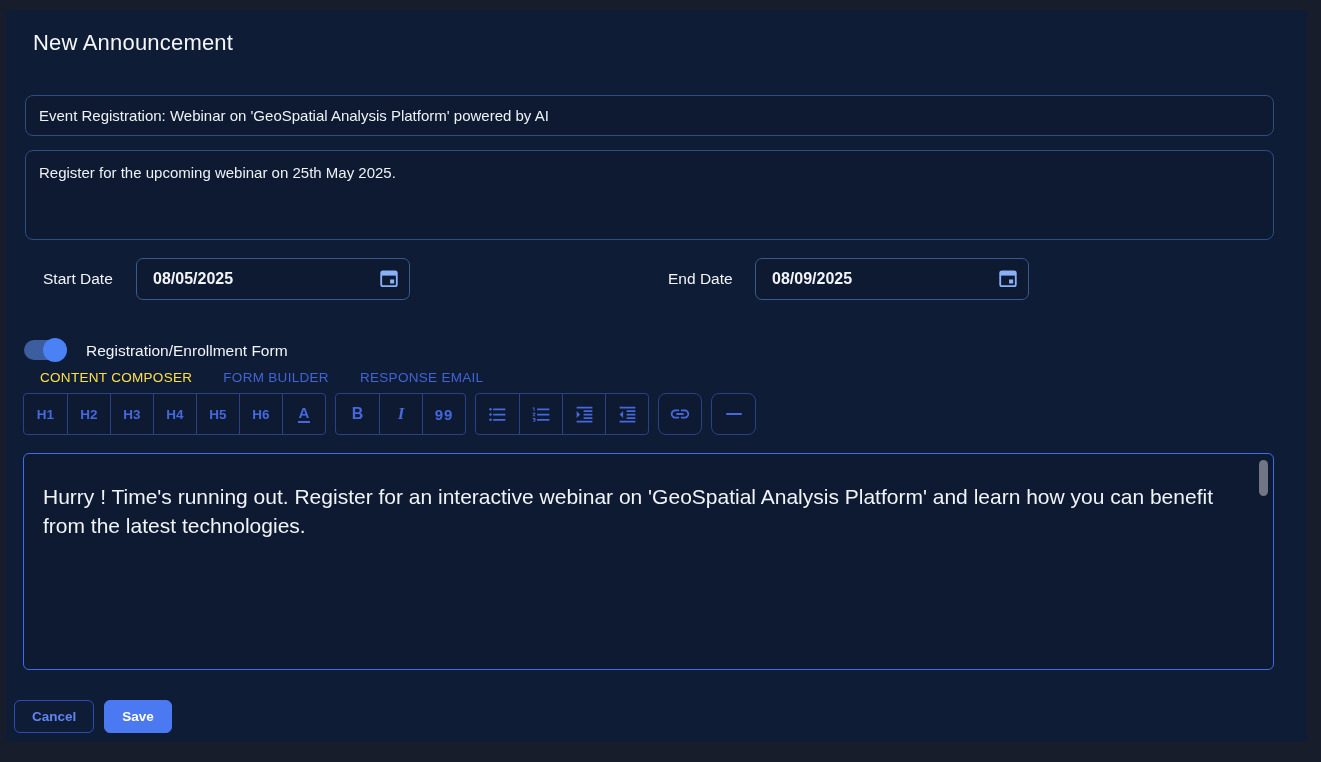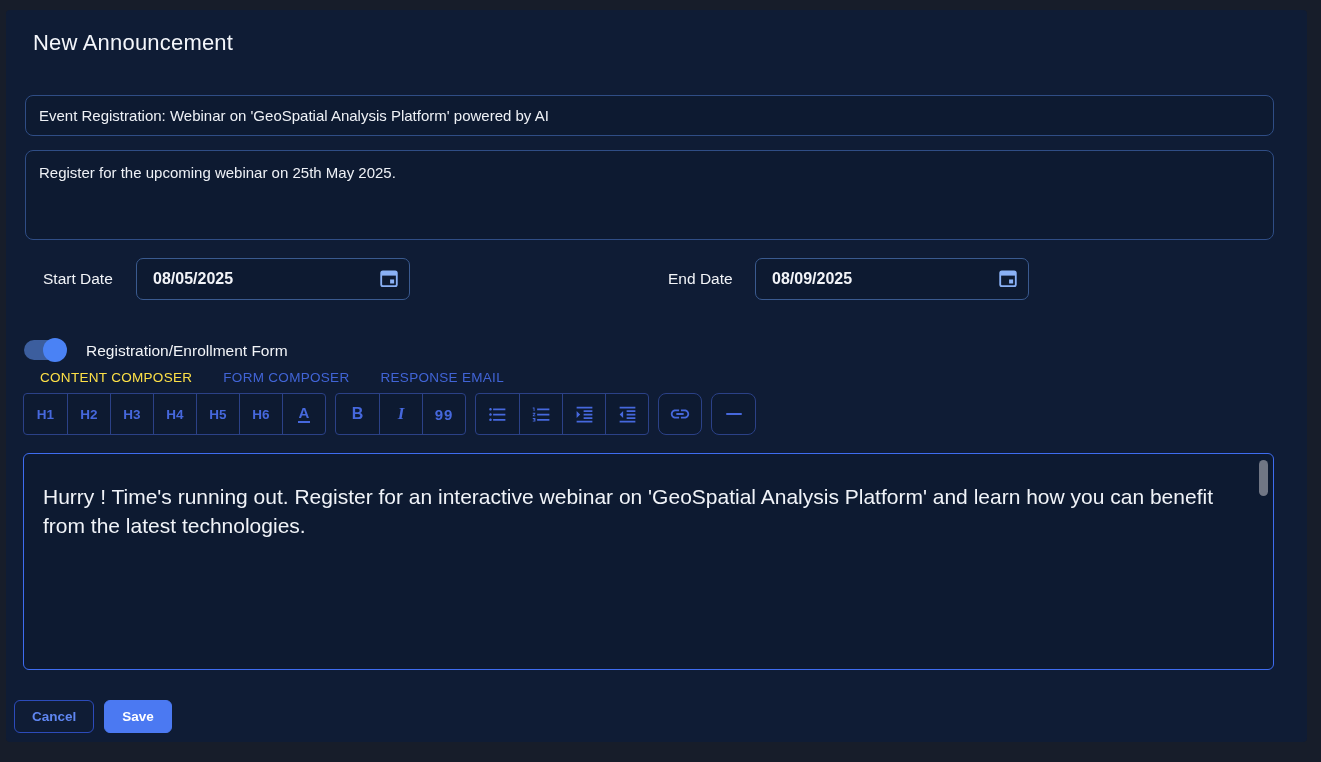--- a/index.html
+++ b/index.html
@@ -233,21 +233,21 @@
 
   <div class="toggle-row">
     <div class="toggle">
       <div class="thumb"></div>
     </div>
     <div class="toggle-label">Registration/Enrollment Form</div>
   </div>
 
   <div class="tabs">
     <div class="tab active">CONTENT COMPOSER</div>
-    <div class="tab">FORM COMPOSER</div>
+    <div class="tab">FORM BUILDER</div>
     <div class="tab">RESPONSE EMAIL</div>
   </div>
 
   <div class="toolbar">
     <div class="tgroup">
       <button class="tbtn">H1</button>
       <button class="tbtn">H2</button>
       <button class="tbtn">H3</button>
       <button class="tbtn">H4</button>
       <button class="tbtn">H5</button>

